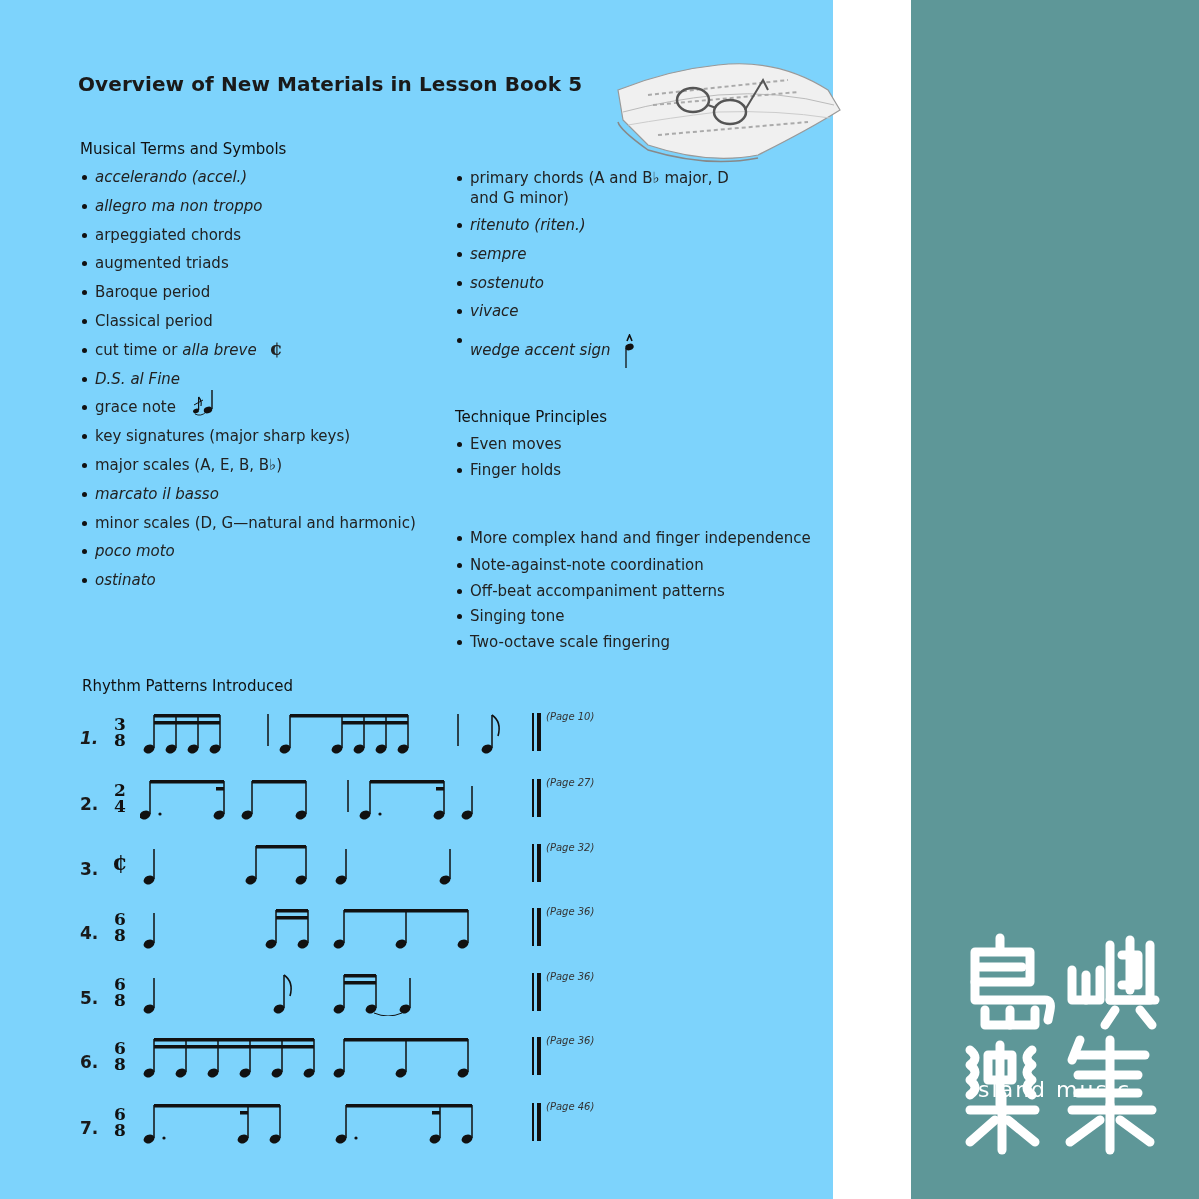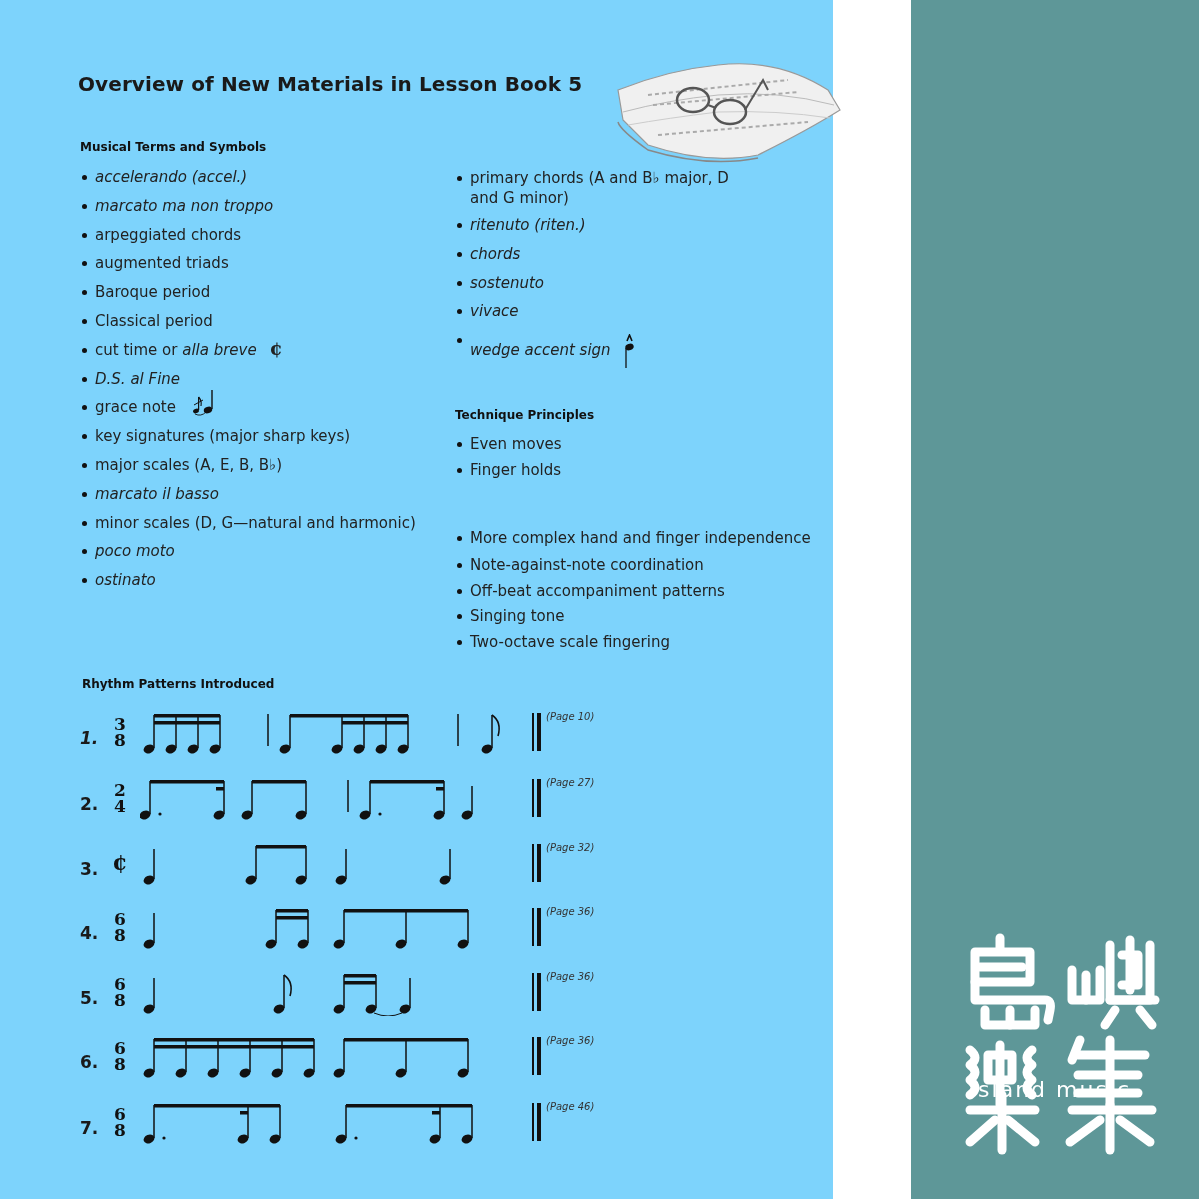--- a/index.html
+++ b/index.html
@@ -1,21 +1,21 @@
 <!DOCTYPE html>
 <html><head>
 <meta charset="utf-8">
 <style>
   html,body{margin:0;padding:0;}
   body{width:1199px;height:1199px;position:relative;background:#ffffff;overflow:hidden;font-family:"DejaVu Sans",sans-serif;color:#1a1a1a;}
   .page{position:absolute;left:0;top:0;width:833px;height:1199px;background:#7dd3fc;}
   .side{position:absolute;left:911px;top:0;width:288px;height:1199px;background:#5e9798;}
   .title{position:absolute;left:78px;top:72px;font-size:20px;font-weight:bold;letter-spacing:0.1px;color:#1a1a1a;}
   .illus{position:absolute;left:608px;top:50px;width:240px;height:115px;}
-  .h2{position:absolute;font-size:12px;font-weight:bold;color:#111;}
+  .h2{position:absolute;font-size:15px;font-weight:normal;color:#111;}
   ul.list{position:absolute;margin:0;padding:0;list-style:none;font-size:15px;color:#222;}
   ul.list li{position:relative;padding-left:15px;height:28.8px;line-height:20px;white-space:nowrap;}
   ul.list li::before{content:"";position:absolute;left:2px;top:8px;width:5px;height:5px;border-radius:50%;background:#111;}
   ul.list li.it{font-style:italic;}
   .it{font-style:italic;}
   .sym{display:inline-block;vertical-align:middle;margin-left:8px;}
   ul.tech li{height:25.5px;}
   ul.right li.two{height:47px;white-space:normal;width:270px;}
   .rrow{position:absolute;left:80px;width:560px;height:50px;}
   .rnum{position:absolute;left:0;top:12px;font-size:17px;font-weight:bold;color:#1a1a1a;}
@@ -43,21 +43,21 @@
     <ellipse cx="85" cy="50" rx="16" ry="12" fill="none" stroke="#555" stroke-width="2.5"></ellipse>
     <ellipse cx="122" cy="62" rx="16" ry="12" fill="none" stroke="#555" stroke-width="2.5"></ellipse>
     <path d="M100 55 L108 58 M137 60 L155 30 L160 40" fill="none" stroke="#555" stroke-width="2"></path>
     <path d="M10 72 Q12 80 40 100 Q100 118 150 108" fill="none" stroke="#888" stroke-width="1.5"></path>
   </svg>
 
   <div class="h2" style="left:80px;top:140px;">Musical Terms and Symbols</div>
 
   <ul class="list" style="left:80px;top:167px;">
     <li class="it">accelerando (accel.)</li>
-    <li class="it">marcato ma non troppo</li>
+    <li class="it">allegro ma non troppo</li>
     <li>arpeggiated chords</li>
     <li>augmented triads</li>
     <li>Baroque period</li>
     <li>Classical period</li>
     <li>
       <span>cut time or </span><span class="it">alla breve</span>
       <span class="sym" style="font-family:'DejaVu Serif',serif;font-weight:bold;font-size:19px;margin-top:-4px;">¢</span>
     </li>
     <li class="it">D.S. al Fine</li>
     <li>
@@ -76,21 +76,21 @@
     <li>major scales (A, E, B, B♭)</li>
     <li class="it">marcato il basso</li>
     <li>minor scales (D, G—natural and harmonic)</li>
     <li class="it">poco moto</li>
     <li class="it" style="height:25px;">ostinato</li>
   </ul>
 
   <ul class="list right" style="left:455px;top:168px;">
     <li class="two">primary chords (A and B♭ major, D and G minor)</li>
     <li class="it">ritenuto (riten.)</li>
-    <li class="it">chords</li>
+    <li class="it">sempre</li>
     <li class="it">sostenuto</li>
     <li class="it">vivace</li>
     <li class="it">
       <span>wedge accent sign</span>
       <svg class="sym" width="14" height="36" viewBox="0 0 14 36" style="margin-top:4px;">
         <path d="M4 7 L6.5 1 L9 7" fill="none" stroke="#111" stroke-width="1.6"></path>
         <ellipse cx="6.5" cy="13" rx="4.3" ry="3.2" fill="#111" transform="rotate(-20 6.5 13)"></ellipse>
         <line x1="3" y1="14" x2="3" y2="34" stroke="#111" stroke-width="1.3"></line>
       </svg>
     </li>

